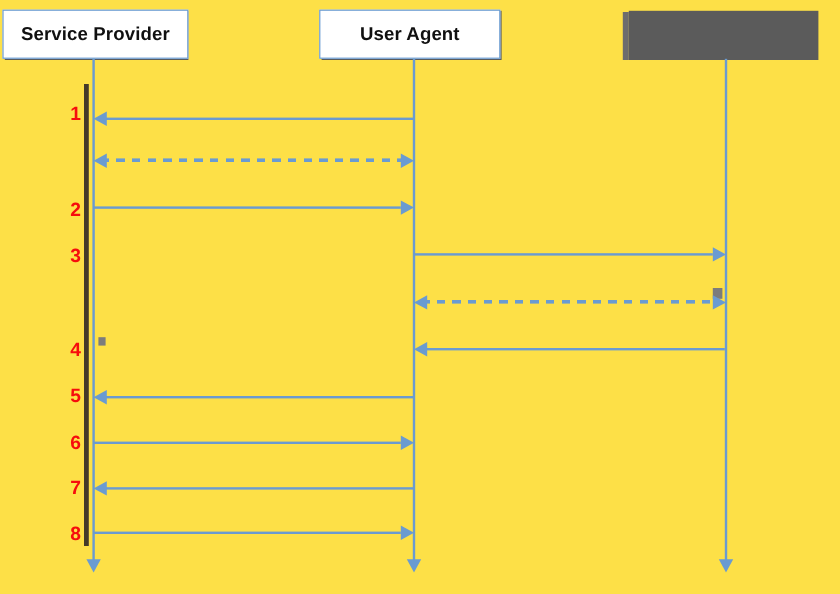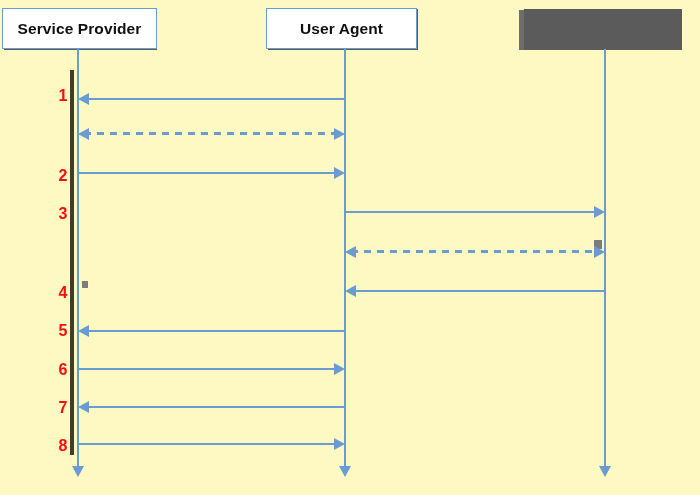--- a/index.html
+++ b/index.html
@@ -7,21 +7,21 @@
     padding: 0;
     background: #000000;
   }
   body {
     font-family: "Liberation Sans", sans-serif;
   }
   #canvas {
     position: relative;
     width: 700px;
     height: 495px;
-    background: #fef9c3;
+    background: #fde047;
     overflow: hidden;
   }
 
   
   .actor-box {
     position: absolute;
     background: #ffffff;
     border: 1px solid #6a9bd1;
     box-sizing: border-box;
     display: flex;

